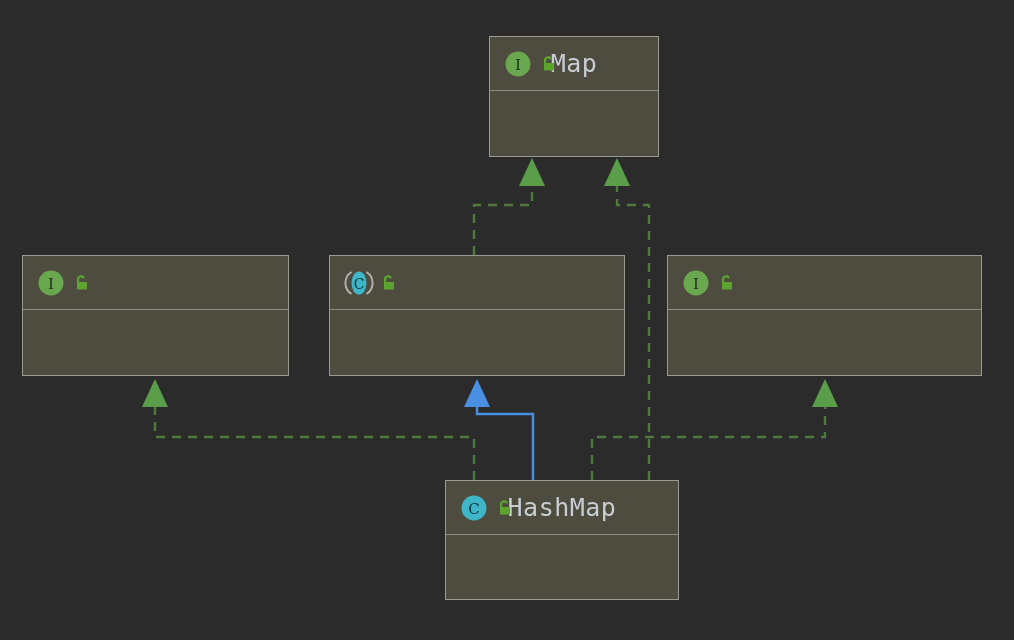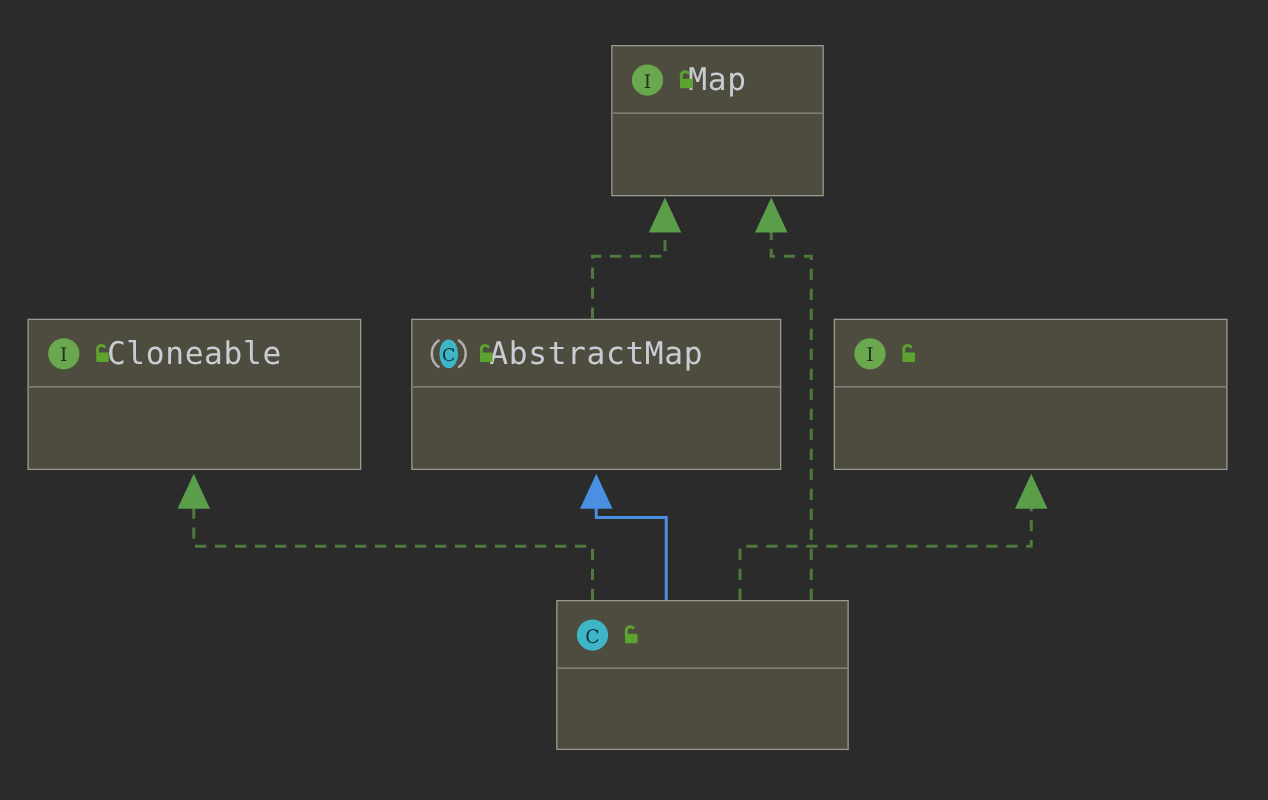--- a/index.html
+++ b/index.html
@@ -148,21 +148,20 @@
             <text x="14" y="20" text-anchor="middle" font-family="DejaVu Serif, serif" font-size="15" fill="#23301c">I</text>
           </svg>
         </span>
         <span class="lock-icon">
           <svg width="20" height="20" viewBox="0 0 20 20">
             <path d="M6 9 V6.5 a3.2 3.2 0 0 1 5.6 -2.1" fill="none" stroke="#5ca32f" stroke-width="2.3" stroke-linecap="round"></path>
             <rect x="5" y="9" width="10" height="7.5" rx="0.6" fill="#5ca32f"></rect>
           </svg>
         </span>
       </div>
-      <span class="node-title">Cloneable</span>
     </div>
     <div class="node-body"></div>
   </div>
 
   <div class="uml-node" style="left:329px; top:255px; width:296px; height:121px;">
     <div class="node-header">
       <div class="icon-group">
         <span class="kind-icon">
           <svg width="30" height="28" viewBox="0 0 30 28">
             <path d="M7.5 3 a13 13 0 0 0 0 22" fill="none" stroke="#b0b0b0" stroke-width="2"></path>
@@ -171,21 +170,20 @@
             <text x="15" y="20" text-anchor="middle" font-family="DejaVu Serif, serif" font-size="14" fill="#10303a">C</text>
           </svg>
         </span>
         <span class="lock-icon">
           <svg width="20" height="20" viewBox="0 0 20 20">
             <path d="M6 9 V6.5 a3.2 3.2 0 0 1 5.6 -2.1" fill="none" stroke="#5ca32f" stroke-width="2.3" stroke-linecap="round"></path>
             <rect x="5" y="9" width="10" height="7.5" rx="0.6" fill="#5ca32f"></rect>
           </svg>
         </span>
       </div>
-      <span class="node-title">AbstractMap</span>
     </div>
     <div class="node-body"></div>
   </div>
 
   <div class="uml-node" style="left:667px; top:255px; width:315px; height:121px;">
     <div class="node-header">
       <div class="icon-group">
         <span class="kind-icon">
           <svg width="28" height="28" viewBox="0 0 28 28">
             <circle cx="14" cy="14" r="12.5" fill="#6aa84f"></circle>
@@ -212,17 +210,18 @@
             <text x="14" y="20" text-anchor="middle" font-family="DejaVu Serif, serif" font-size="15" fill="#10303a">C</text>
           </svg>
         </span>
         <span class="lock-icon">
           <svg width="20" height="20" viewBox="0 0 20 20">
             <path d="M6 9 V6.5 a3.2 3.2 0 0 1 5.6 -2.1" fill="none" stroke="#5ca32f" stroke-width="2.3" stroke-linecap="round"></path>
             <rect x="5" y="9" width="10" height="7.5" rx="0.6" fill="#5ca32f"></rect>
           </svg>
         </span>
       </div>
+      <span class="node-title">HashMap</span>
     </div>
     <div class="node-body"></div>
   </div>
 
 </div>
 
 </body></html>

